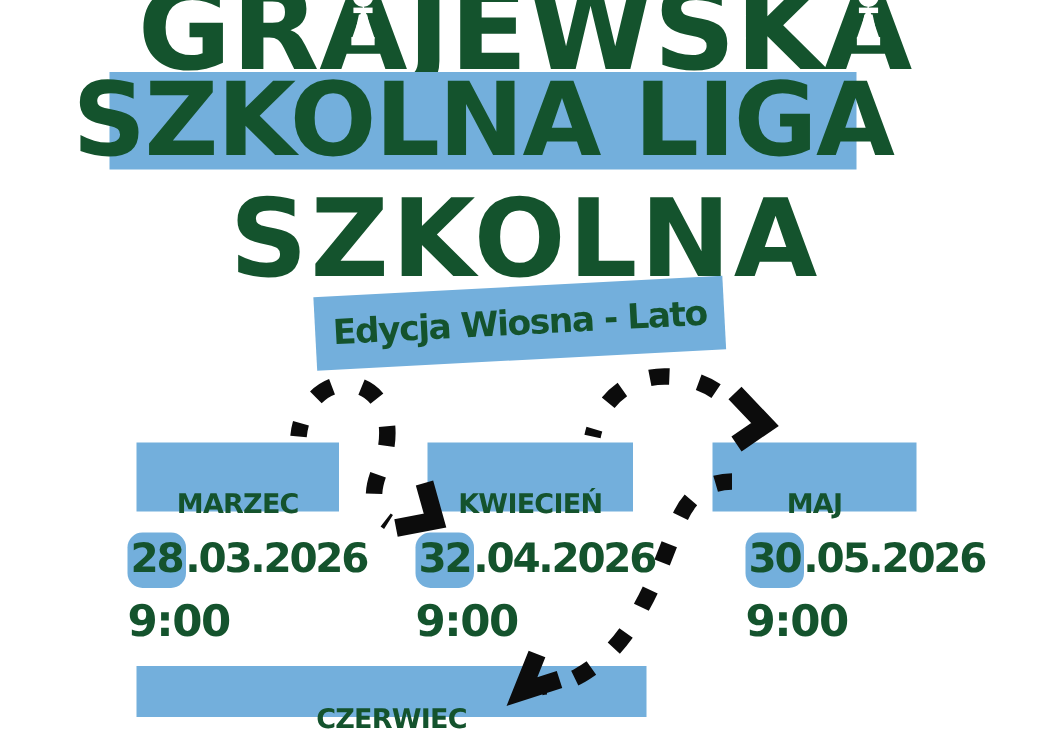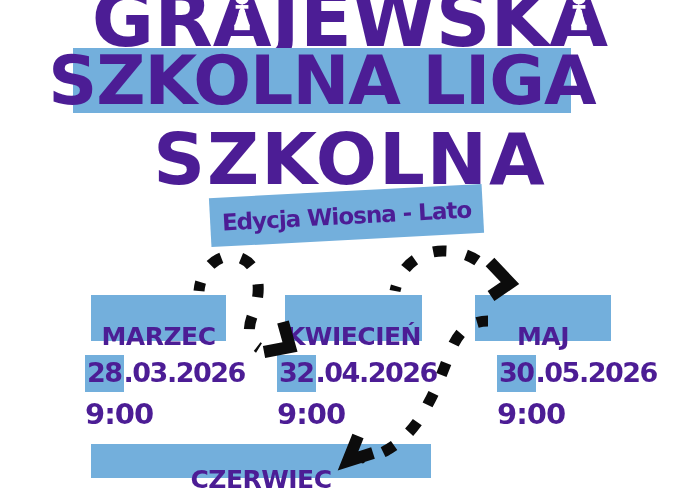--- a/index.html
+++ b/index.html
@@ -35,40 +35,40 @@
     position:absolute; left:210px; top:191px; width:273px; height:49px;
     background:var(--blue); transform:rotate(-3deg); z-index:2;
     display:flex; align-items:center; justify-content:center;
   }
   .subtitle-box span { font-size:23px; letter-spacing:-1px; white-space:nowrap; }
   
   .month-box {
     position:absolute; height:46px; background:var(--blue);
     display:flex; align-items:center; justify-content:center; z-index:1;
   }
-  .month-box span { font-size:25px; letter-spacing:-0.5px; white-space:nowrap;margin-top:37px; }
+  .month-box span { font-size:18px; letter-spacing:-0.5px; white-space:nowrap;margin-top:37px; }
   .m1 { left:91px;  top:295px; width:135px; }
   .m2 { left:285px; top:295px; width:137px; }
   .m3 { left:475px; top:295px; width:136px; }
   .m4 { left:91px;  top:444px; width:340px; height:34px; }
   
   .date-col { position:absolute; top:358px; z-index:1; }
   .d1 { left:85px; } .d2 { left:277px; } .d3 { left:470px;margin-left:27px; }
   .date-line { font-size:27px; line-height:1.1; letter-spacing:-1.5px; white-space:nowrap; }
-  .day-hl { background:var(--blue); padding:2px 2px 4px 2px; }
+  .day-hl { background:var(--blue); padding:2px 2px 4px 2px;border-radius:10px; }
   .time-line { font-size:29px; letter-spacing:-1px; margin-top:9px; }
   
   .route { position:absolute; left:0; top:0; z-index:5; pointer-events:none; }
   .route path.dash { fill:none; stroke:#0c0c0c; stroke-width:11; stroke-dasharray:13 20; stroke-linecap:butt; }
   .route path.arrow { fill:none; stroke:#0c0c0c; stroke-width:12; stroke-linejoin:miter; stroke-linecap:butt; }
 </style>
 </head>
 <body>
 
-<div class="poster" style="--blue: #73AFDC; color: #4c1d95;">
+<div class="poster" style="--blue: #73AFDC; color: #14532d;">
 
   <h1 class="title1" id="title1"><span class="ltr">G</span><span class="ltr">R</span><span class="ltr">A<svg class="pawn" viewBox="0 0 20 46">
           <g fill="#ffffff">
             <circle cx="10" cy="8.5" r="7.5"></circle>
             <rect x="3" y="16.5" width="14" height="4"></rect>
             <path d="M7,21.5 L13,21.5 L16.5,38 L3.5,38 Z"></path>
             <rect x="1.5" y="38" width="17" height="6"></rect>
           </g>
         </svg></span><span class="ltr">J</span><span class="ltr">E</span><span class="ltr">W</span><span class="ltr">S</span><span class="ltr">K</span><span class="ltr">A<svg class="pawn" viewBox="0 0 20 46">
           <g fill="#ffffff">

